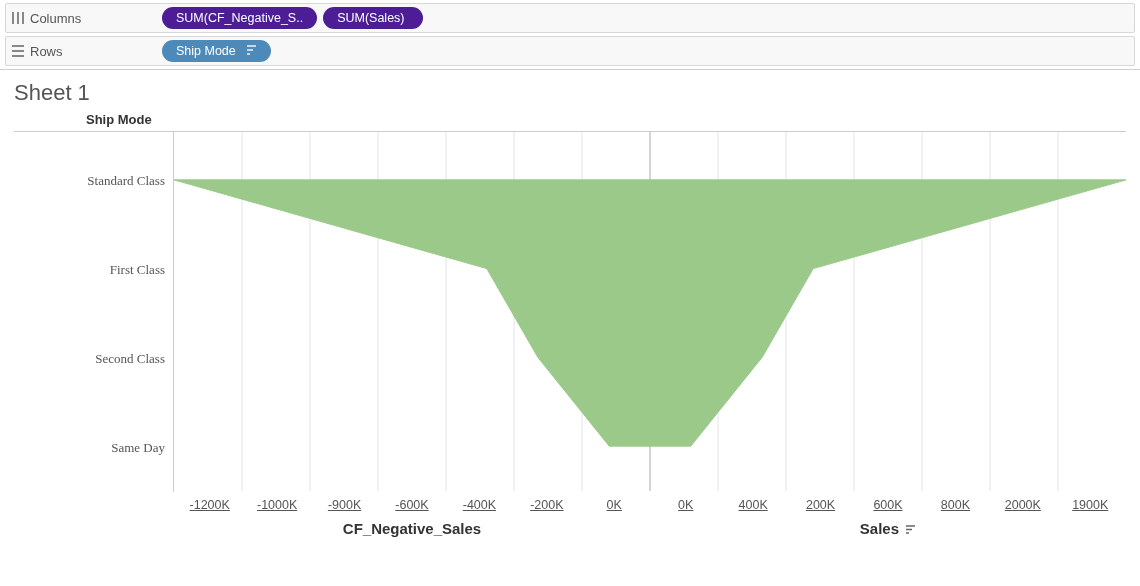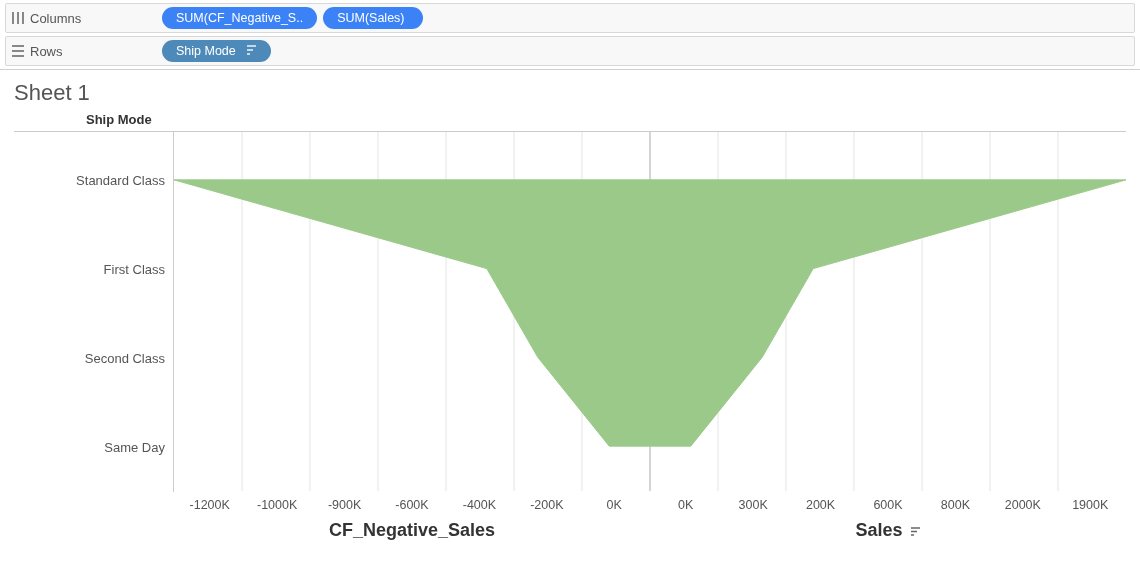--- a/index.html
+++ b/index.html
@@ -51,21 +51,21 @@
       border-radius: 12px;
       font-size: 12.5px;
       color: #fff;
       padding: 3px 14px;
       margin-right: 6px;
       height: 22px;
       min-width: 100px;
       white-space: nowrap;
       position: relative;
     }
-    .pill-green { background: #3b82f6; }
+    .pill-green { background: #4c1d95; }
     .pill-blue { background: #4e8ab9; }
     .pill-sort-icon {
       margin-left: auto;
       padding-left: 10px;
       font-size: 11px;
       opacity: 0.9;
     }
     .sheet-container {
       padding: 10px 14px 5px 14px;
     }
@@ -89,20 +89,21 @@
       display: flex;
     }
     .y-axis {
       width: 160px;
       display: flex;
       flex-direction: column;
       justify-content: flex-start;
       border-top: 1px solid #ccc;
       border-right: 1px solid #ccc;
       padding-top: 4px;
+      font-family: Liberation Serif, serif;
     }
     .y-tick {
       font-size: 13px;
       color: #555;
       text-align: right;
       padding-right: 8px;
       height: 89px;
       display: flex;
       align-items: center;
       justify-content: flex-end;
@@ -122,30 +123,31 @@
       display: flex;
       margin-left: 160px;
     }
     .x-half {
       flex: 1;
       display: flex;
       justify-content: space-between;
       font-size: 12.5px;
       color: #555;
       padding: 6px 2px 0 2px;
+      text-decoration: underline;
     }
     .x-tick { text-align: center; flex: 1; white-space: nowrap; }
     .x-labels {
       display: flex;
       margin-left: 160px;
     }
     .x-label-half {
       flex: 1;
       text-align: center;
-      font-size: 18px;
+      font-size: 15px;
       font-weight: 600;
       color: #333;
       padding-top: 8px;
     }
     .x-label-half .sort-ind {
       font-size: 11px;
       color: #666;
       margin-left: 3px;
     }
     .grid-line {
@@ -241,21 +243,21 @@
         <span class="x-tick">-1200K</span>
         <span class="x-tick">-1000K</span>
         <span class="x-tick">-900K</span>
         <span class="x-tick">-600K</span>
         <span class="x-tick">-400K</span>
         <span class="x-tick">-200K</span>
         <span class="x-tick">0K</span>
       </div>
       <div class="x-half">
         <span class="x-tick">0K</span>
-        <span class="x-tick">300K</span>
+        <span class="x-tick">400K</span>
         <span class="x-tick">200K</span>
         <span class="x-tick">600K</span>
         <span class="x-tick">800K</span>
         <span class="x-tick">2000K</span>
         <span class="x-tick">1900K</span>
       </div>
     </div>
 
     <div class="x-labels">
       <div class="x-label-half">

